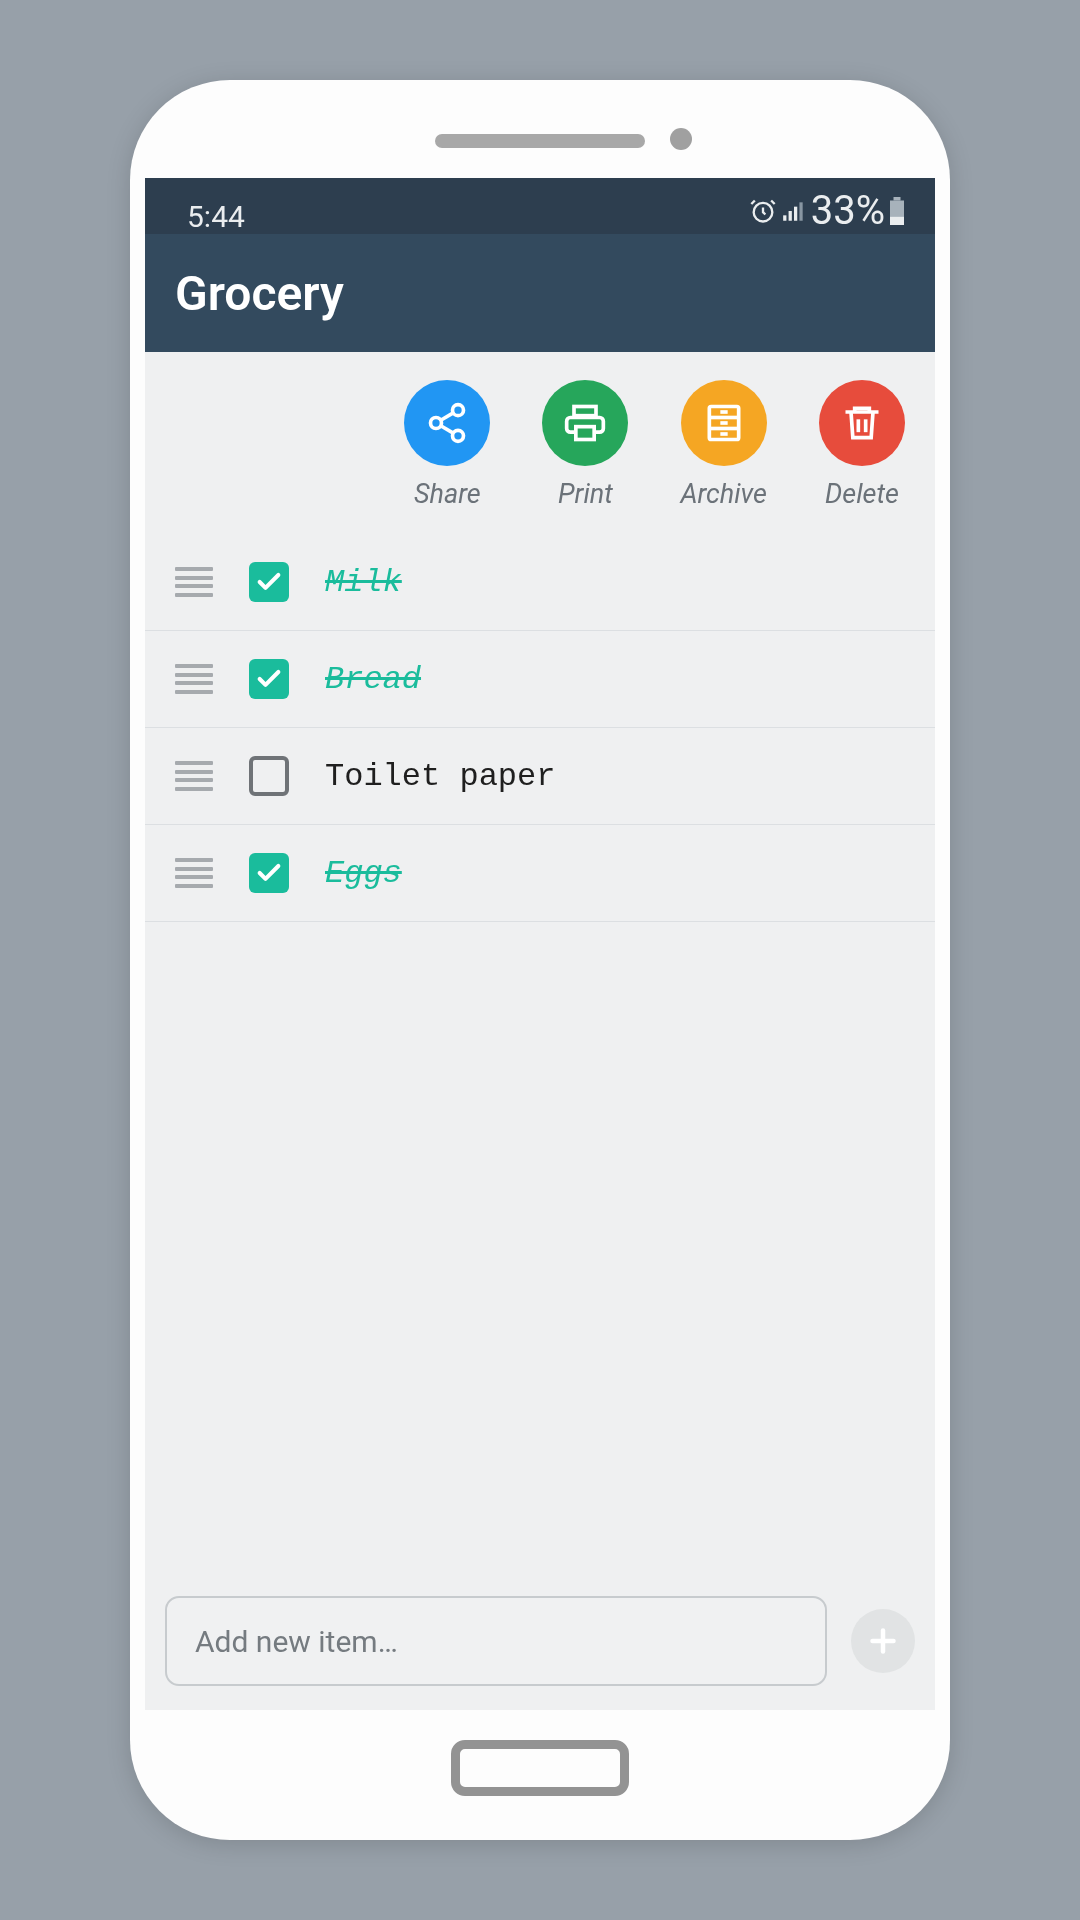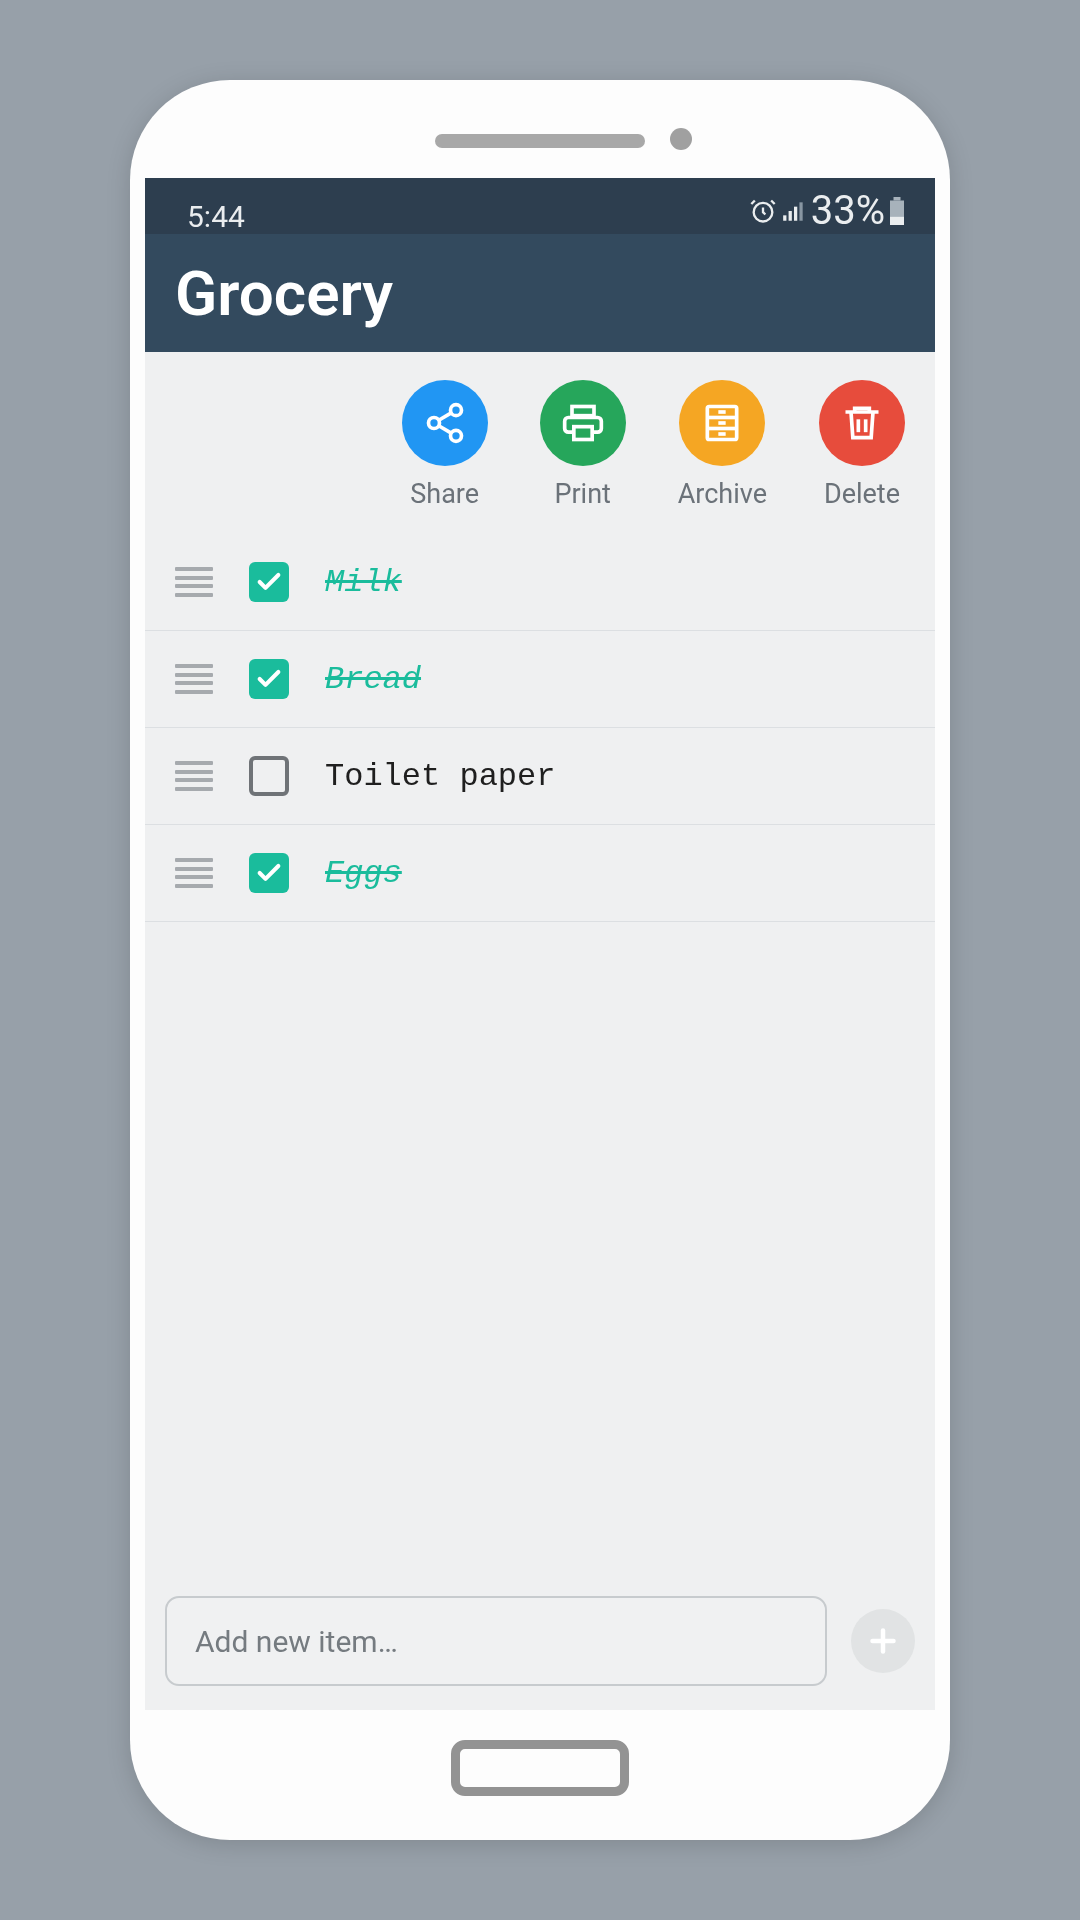--- a/index.html
+++ b/index.html
@@ -84,21 +84,21 @@
   
   .app-header {
     height: 118px;
     background: #334a5e;
     color: #fff;
     display: flex;
     align-items: center;
     padding: 0 30px;
   }
   .app-title {
-    font-size: 62px;
+    font-size: 48px;
     font-weight: 600;
   }
   
   .action-row {
     display: flex;
     justify-content: flex-end;
     gap: 52px;
     padding: 28px 30px 24px 30px;
   }
   .action {
@@ -112,20 +112,21 @@
     width: 86px;
     height: 86px;
     border-radius: 50%;
     display: flex;
     align-items: center;
     justify-content: center;
   }
   .action-label {
     font-size: 27px;
     color: #6b7279;
+    font-style: italic;
   }
   .circle-share   { background: #2196f3; }
   .circle-print   { background: #26a65b; }
   .circle-archive { background: #f5a623; }
   .circle-delete  { background: #e74c3c; }
   
   .list {
     flex: 1;
     overflow: auto;
   }

